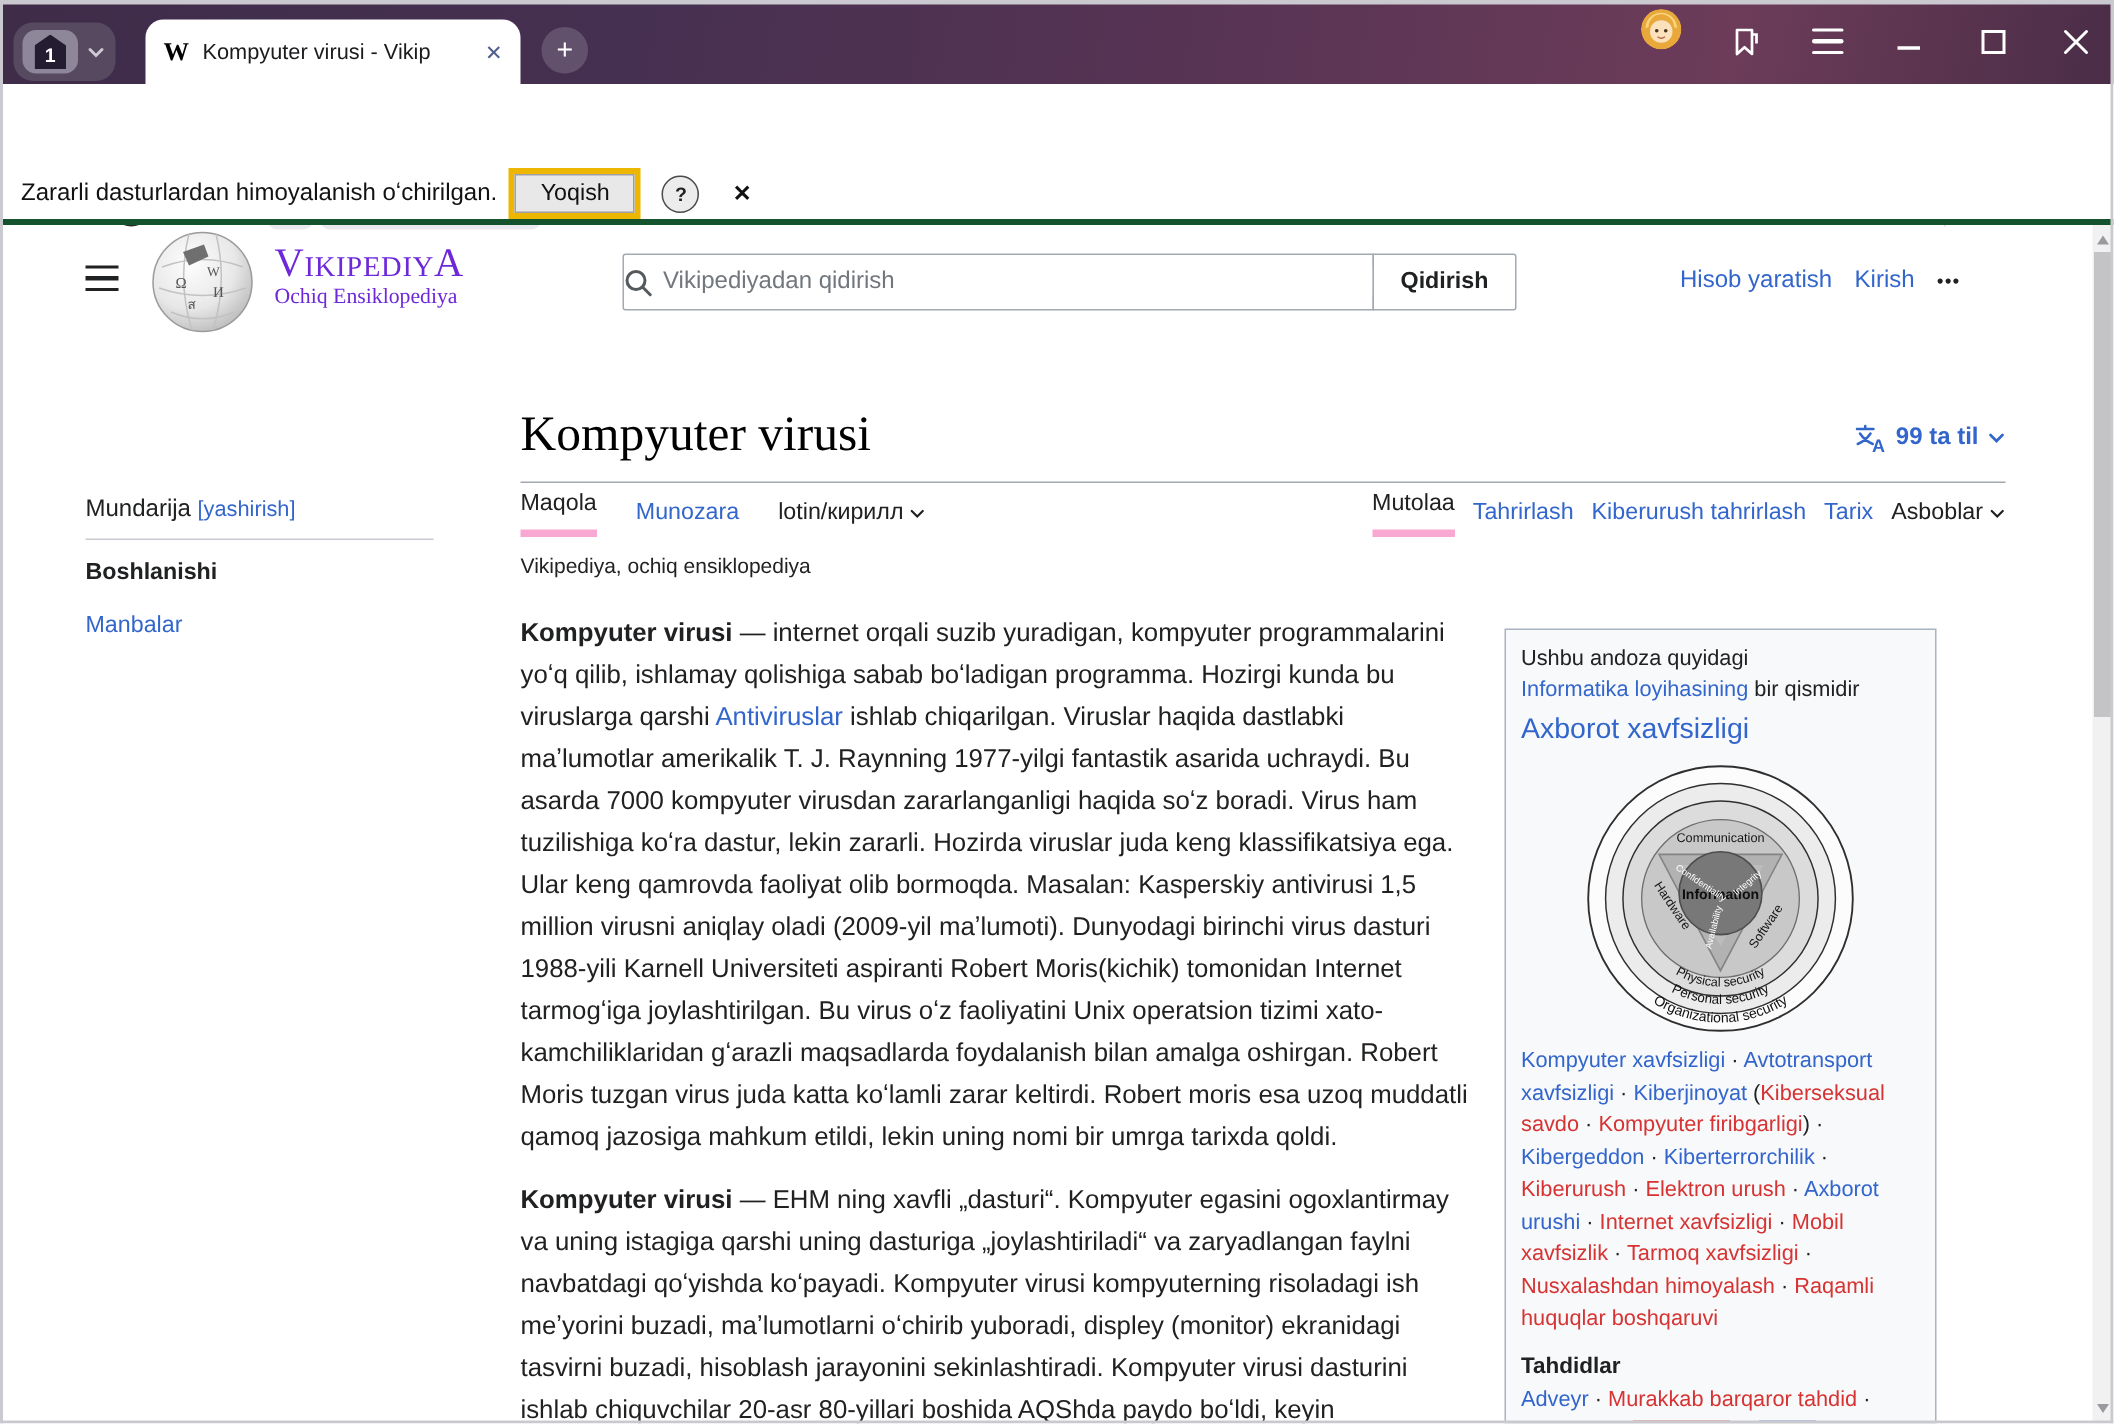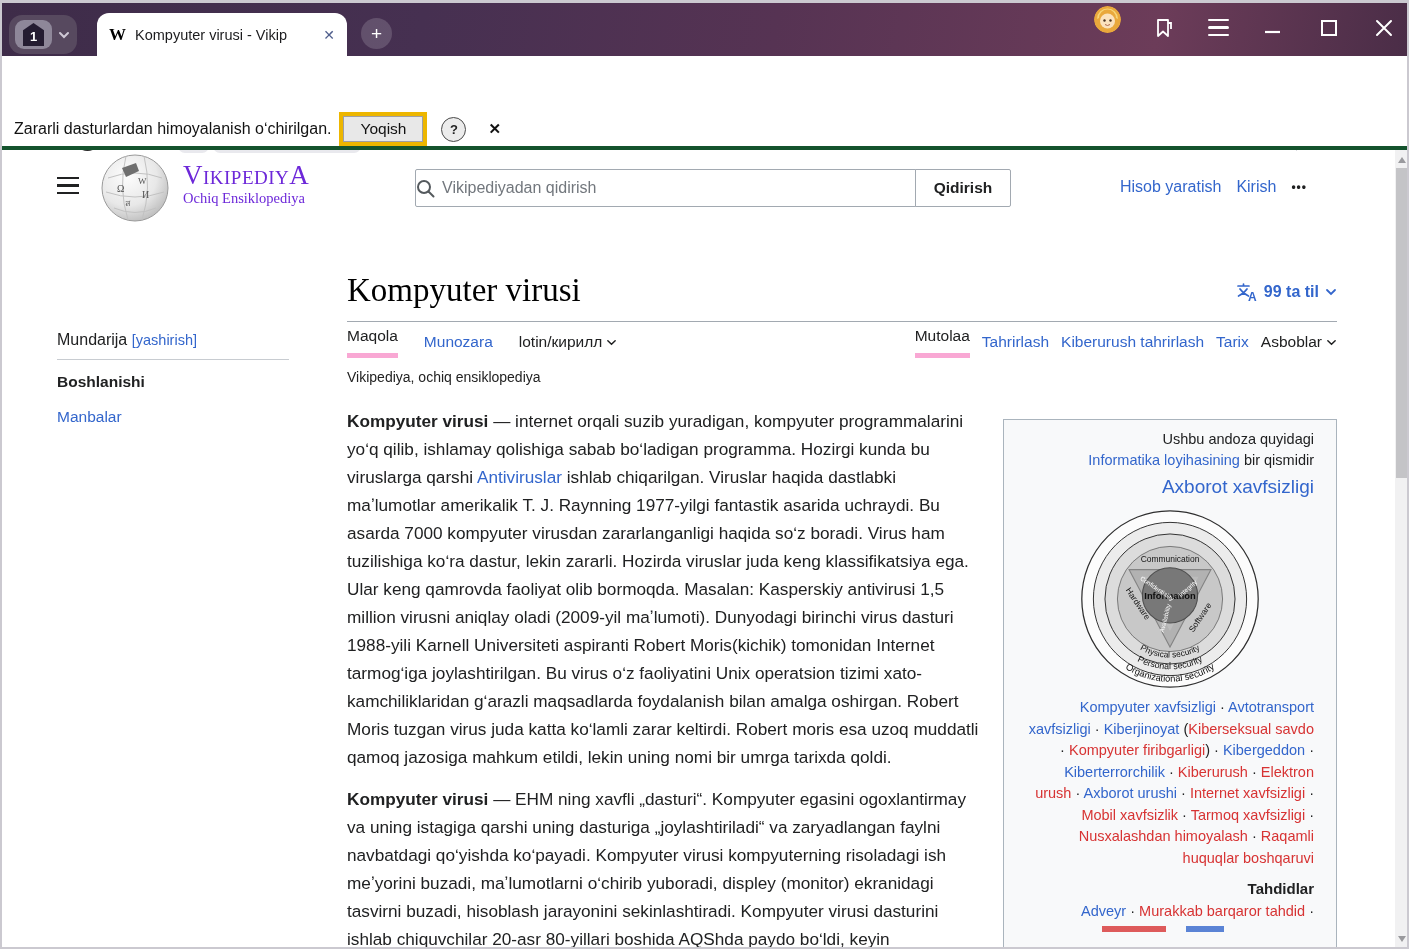--- a/index.html
+++ b/index.html
@@ -77,21 +77,21 @@
 .tabs-right{position:absolute;right:0;top:0;display:flex;gap:12px;align-items:flex-end;height:34px}
 .wtab{padding-bottom:7px;white-space:nowrap}
 .wtab.active{color:#202122;border-bottom:5px solid #f9a8d4;padding-bottom:8px}
 .wtab.dark{color:#202122;display:flex;align-items:center;gap:4px}
 .tagline{font-size:14px;color:#222;margin-top:9px}
 .body-col{width:640px;margin-top:22px;font-size:17.2px;line-height:28px;color:#202122}
 .body-col p+p{margin-top:14px}
 .lead{font-weight:bold}
 
 
-.infobox{position:absolute;left:656px;top:161px;width:334px;height:530px;overflow:hidden;background:#f8f9fa;border:1px solid #aab4bd;text-align:right;font-size:14.5px;line-height:21px;padding:9px 22px 0}
+.infobox{position:absolute;left:656px;top:161px;width:288px;height:530px;overflow:hidden;background:#f8f9fa;border:1px solid #aab4bd;text-align:left;font-size:14.5px;line-height:21px;padding:9px 10px 0}
 .ib-title{color:#36c;font-weight:normal;font-size:19px;margin:5px 0 2px}
 .ib-head{font-weight:bold;font-size:15px;margin-top:9px;margin-bottom:2px}
 .ib-links{line-height:21.5px}
 .ib-blue{color:#3366cc}
 .ib-red{color:#d73333}
 .ib-sep,.ib-plain{color:#202122}
 .ib-diagram{margin:4px auto 0}
 .clip-strip{height:6px;margin-top:3px;overflow:hidden;background:repeating-linear-gradient(90deg,transparent 0 56px,#d73333 56px 120px,transparent 120px 140px,#3366cc 140px 178px,transparent 178px 240px);opacity:.8;width:86%;margin-left:7%}
 
 

